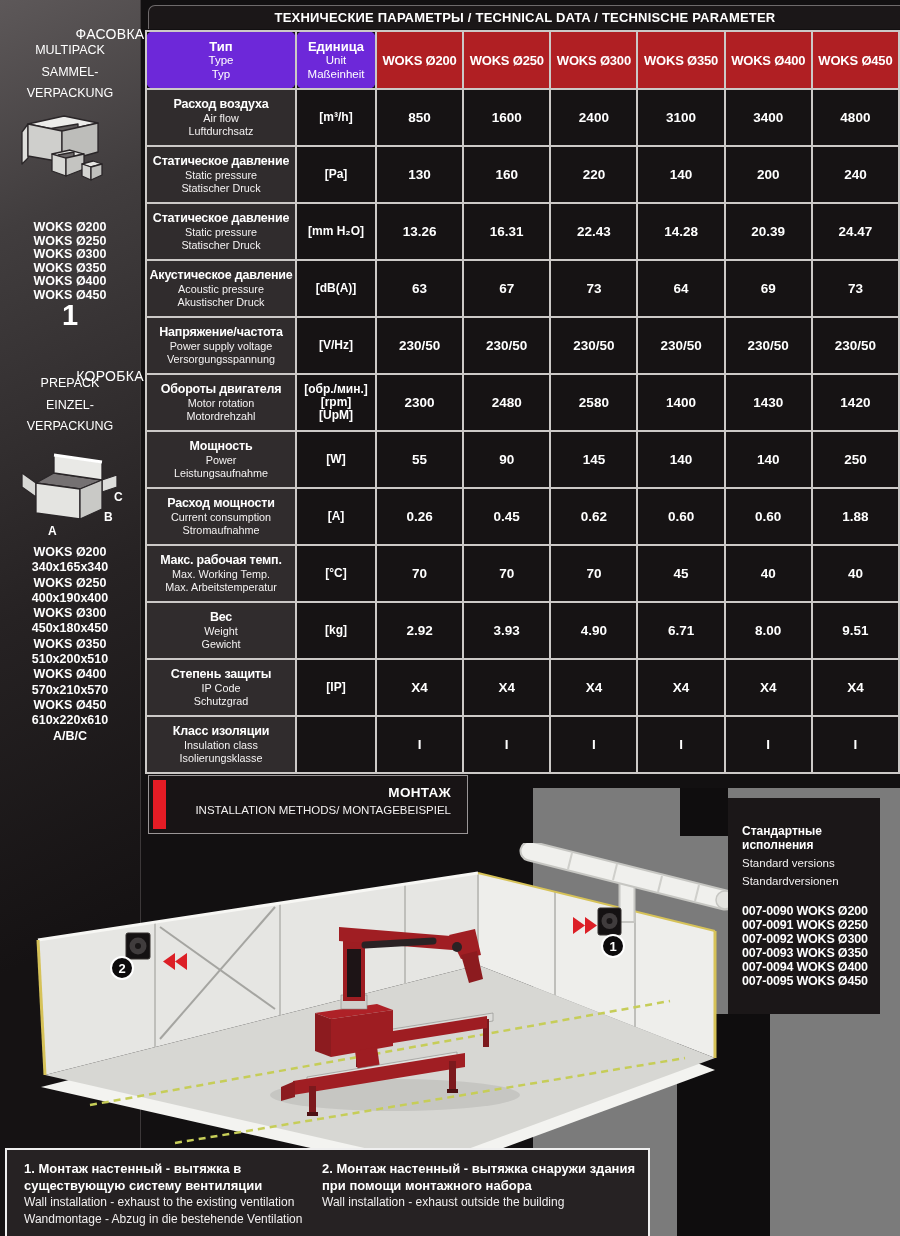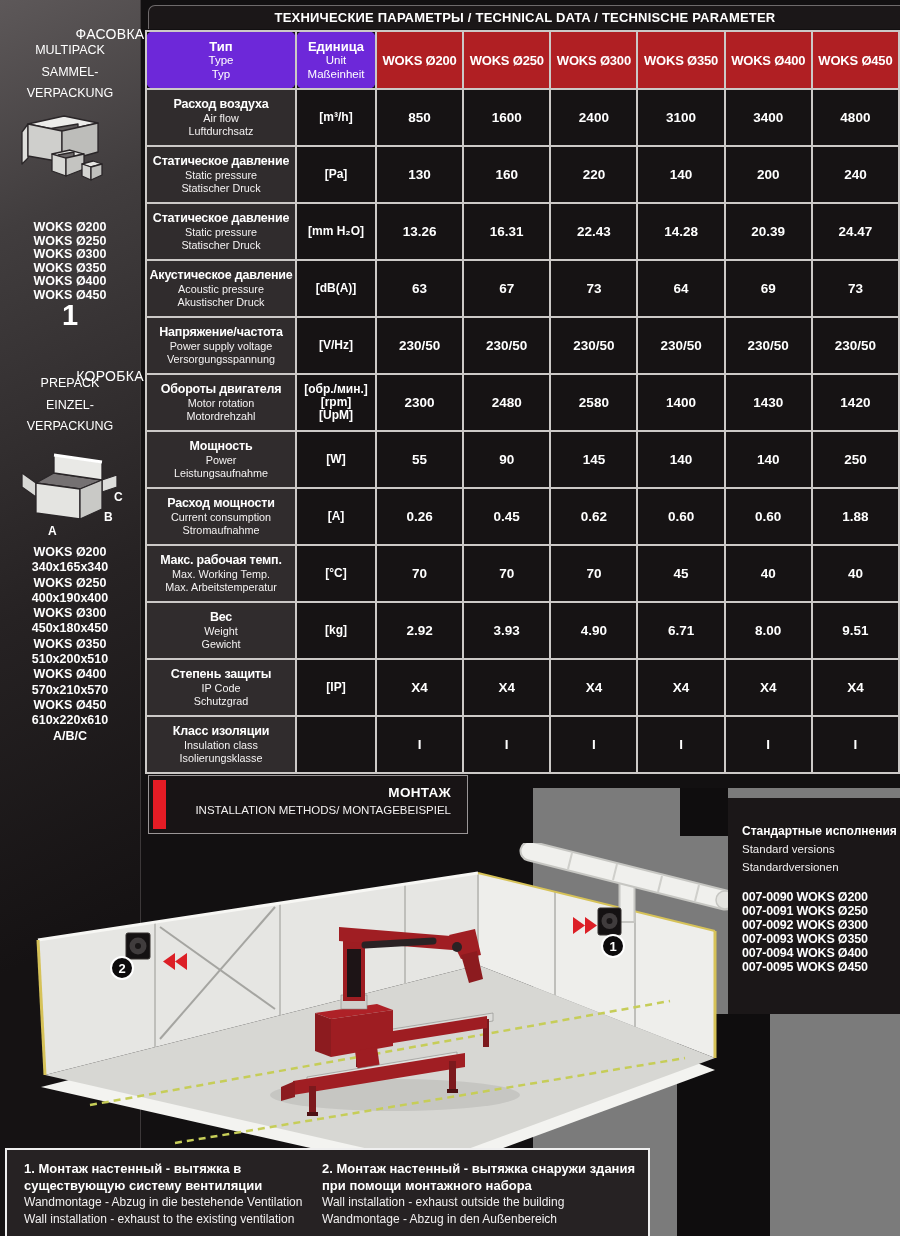--- a/index.html
+++ b/index.html
@@ -38,21 +38,21 @@
   .black-notch{left:680px;top:788px;width:48px;height:48px;background:#0f0d0e;}
   .black-strip{left:677px;top:1014px;width:93px;height:222px;background:#0f0d0e;}
   .montage-bar{left:148px;top:775px;width:320px;height:59px;background:#181415;
     border:1px solid #9a9697;box-sizing:border-box;}
   .montage-stripe{position:absolute;left:4px;top:4px;bottom:4px;width:13px;background:#e51c25;}
   .montage-txt{position:absolute;right:16px;top:9px;text-align:right;}
   .montage-ru{font-weight:bold;font-size:13.5px;letter-spacing:.3px;}
   .montage-en{font-weight:normal;font-size:11.5px;margin-top:4px;color:#f2f0f0;}
   .scene{left:25px;top:843px;width:740px;height:320px;}
 
-  .std-box{left:728px;top:798px;width:172px;height:216px;background:#1b1718;box-sizing:border-box;padding:26px 0 0 14px;}
+  .std-box{left:728px;top:798px;width:152px;height:216px;background:#1b1718;box-sizing:border-box;padding:26px 0 0 14px;}
   .std-ru{font-weight:bold;font-size:12px;}
   .std-xx{font-weight:normal;font-size:11.5px;line-height:18px;white-space:pre-line;margin-top:2px;color:#f2f0f0;}
   .std-codes{font-weight:bold;font-size:12.5px;line-height:14px;white-space:pre-line;margin-top:14px;letter-spacing:-.2px;}
 
   
   .footer-box{left:5px;top:1148px;width:645px;height:88px;background:#262223;
     border-top:2px solid #efefef;border-right:2px solid #efefef;border-left:2px solid #efefef;
     box-sizing:border-box;}
   .note{position:absolute;top:10px;}
   .note-ru{font-weight:bold;font-size:13px;line-height:17px;}
@@ -454,23 +454,22 @@
 007-0091 WOKS Ø250
 007-0092 WOKS Ø300
 007-0093 WOKS Ø350
 007-0094 WOKS Ø400
 007-0095 WOKS Ø450</div>
   </div>
 
   <div class="abs footer-box">
     <div class="note note1">
         <div class="note-ru">1. Монтаж настенный - вытяжка в существующую систему вентиляции</div>
+        <div class="note-xx">Wall installation - exhaust to the existing ventilation</div>
         <div class="note-xx">Wandmontage - Abzug in die bestehende Ventilation</div>
-        <div class="note-xx">Wall installation - exhaust to the existing ventilation</div>
       </div>
     <div class="note note2">
         <div class="note-ru">2. Монтаж настенный - вытяжка снаружи здания при помощи монтажного набора</div>
         <div class="note-xx">Wall installation - exhaust outside the building</div>
-        <div class="note-xx">Wandmontage - Abzug in den Außenbereich</div>
       </div>
   </div>
 
 </div>
 
 </body></html>

